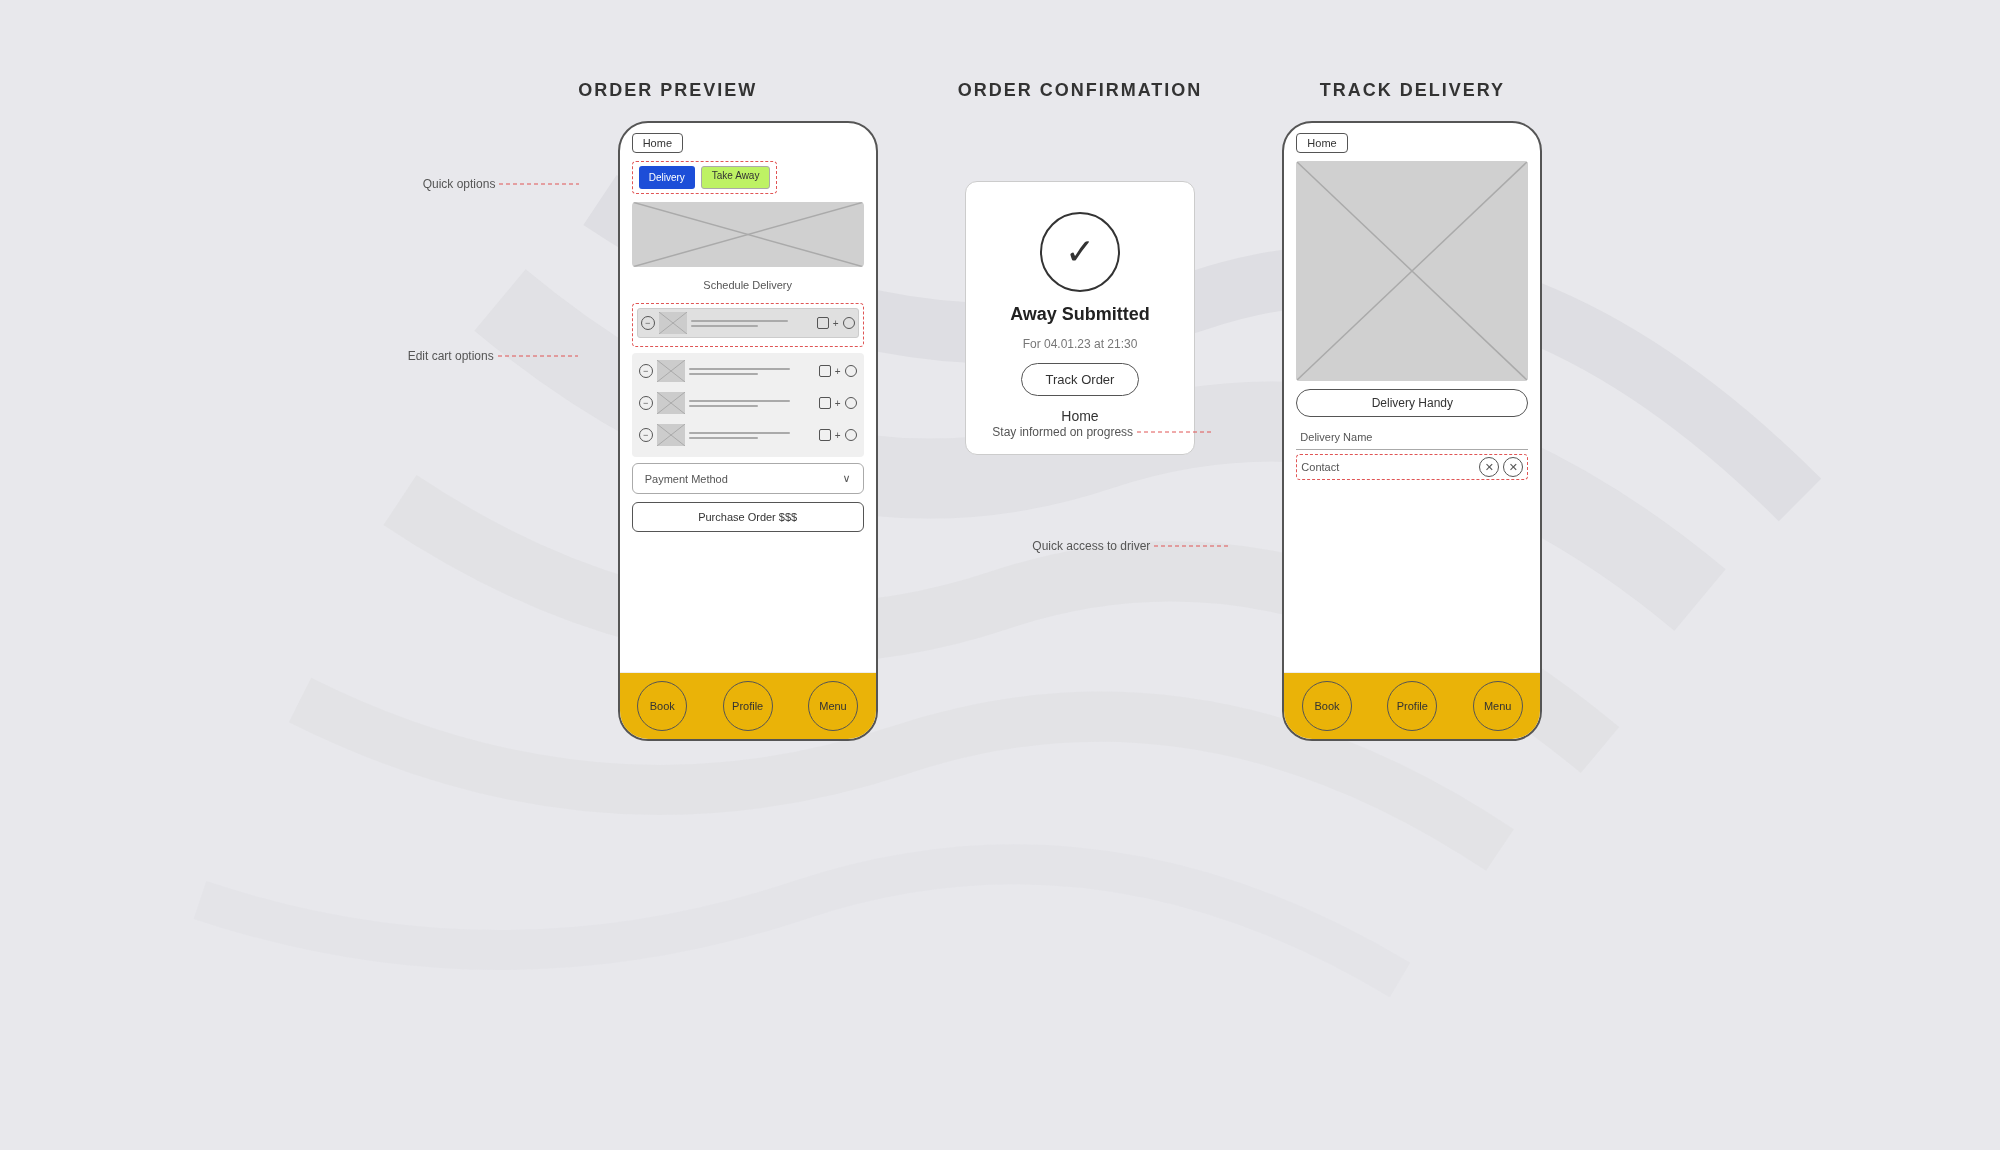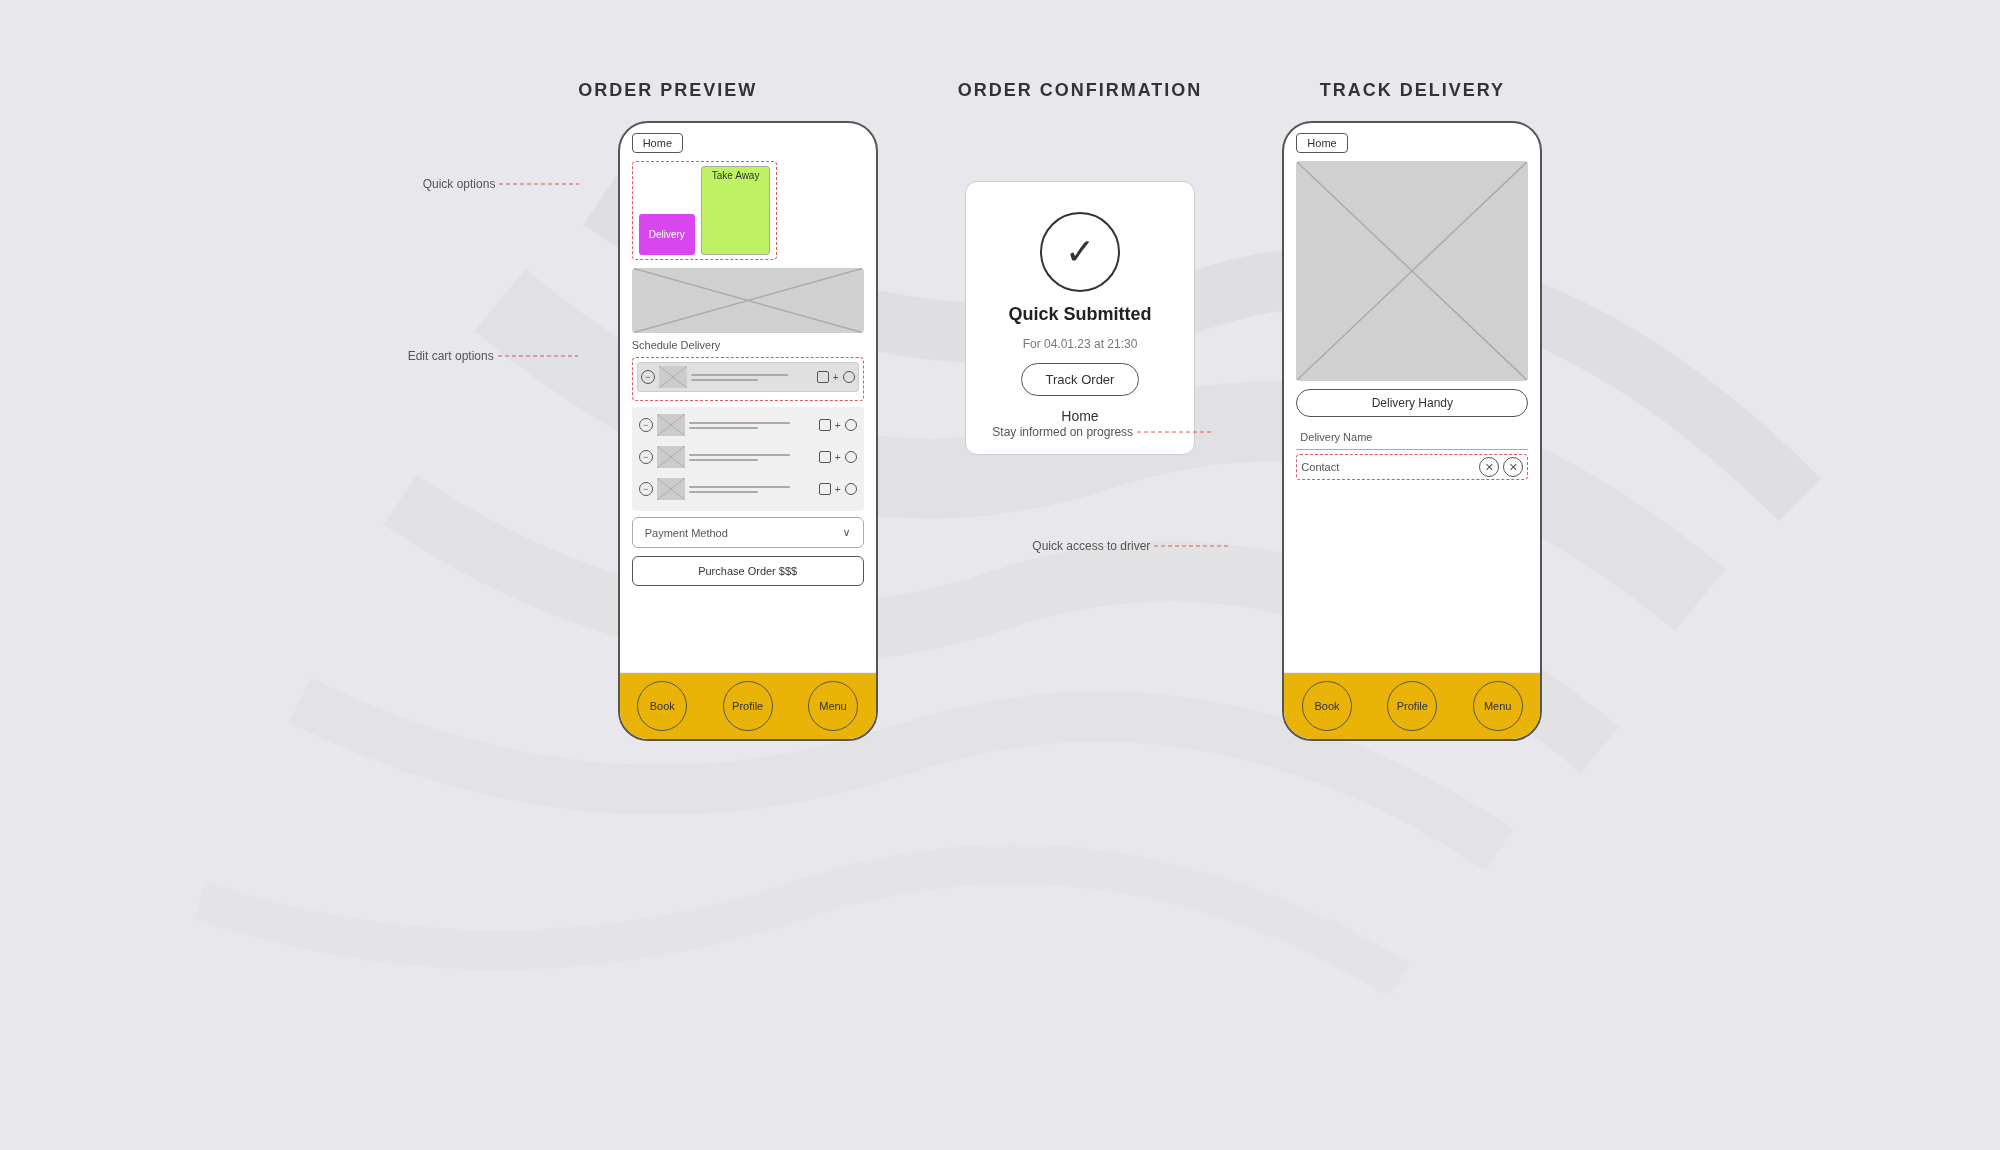--- a/index.html
+++ b/index.html
@@ -96,26 +96,25 @@
       display: flex;
       gap: 6px;
       margin-bottom: 8px;
       border: 1.5px dashed #e05555;
       padding: 4px 6px;
       border-radius: 4px;
       width: fit-content;
     }
 
     .tab-delivery {
-      background: #d946ef;
+      background: #1d4ed8;
       color: #fff;
       font-size: 10px;
-      padding: 15px 10px;
+      padding: 6px 10px;
       border-radius: 3px;
-      margin-top: 48px;
     }
 
     .tab-takeaway {
       background: #bef264;
       color: #333;
       font-size: 10px;
       padding: 3px 10px;
       border-radius: 3px;
       border: 1px solid #aaa;
     }
@@ -130,24 +129,24 @@
 
     .img-placeholder::before,
     .img-placeholder::after {
       content: '';
       position: absolute;
       background: #aaa;
     }
 
     
     .schedule-label {
-      text-align: left;
-      font-size: 11px;
-      color: #555;
-      margin: 6px 0;
+      text-align: center;
+      font-size: 11px;
+      color: #555;
+      margin: 12px 0;
     }
 
     .cart-item {
       display: flex;
       align-items: center;
       gap: 4px;
       margin-bottom: 4px;
       padding: 3px;
       background: #f0f0f0;
       border-radius: 3px;
@@ -591,21 +590,21 @@
   <div class="section-col" style="margin-top: 0;">
     <div class="section-title">ORDER CONFIRMATION</div>
 
     <div style="margin-top: 60px;">
       <div class="confirm-card">
 
         <div class="confirm-circle">
           <span>✓</span>
         </div>
 
-        <div class="confirm-title">Quick Submitted</div>
+        <div class="confirm-title">Away Submitted</div>
         <div class="confirm-date">For 04.01.23 at 21:30</div>
 
         <div class="track-order-btn">Track Order</div>
 
         <div class="confirm-home">Home</div>
       </div>
     </div>
   </div>
 
   <div class="section-col">

